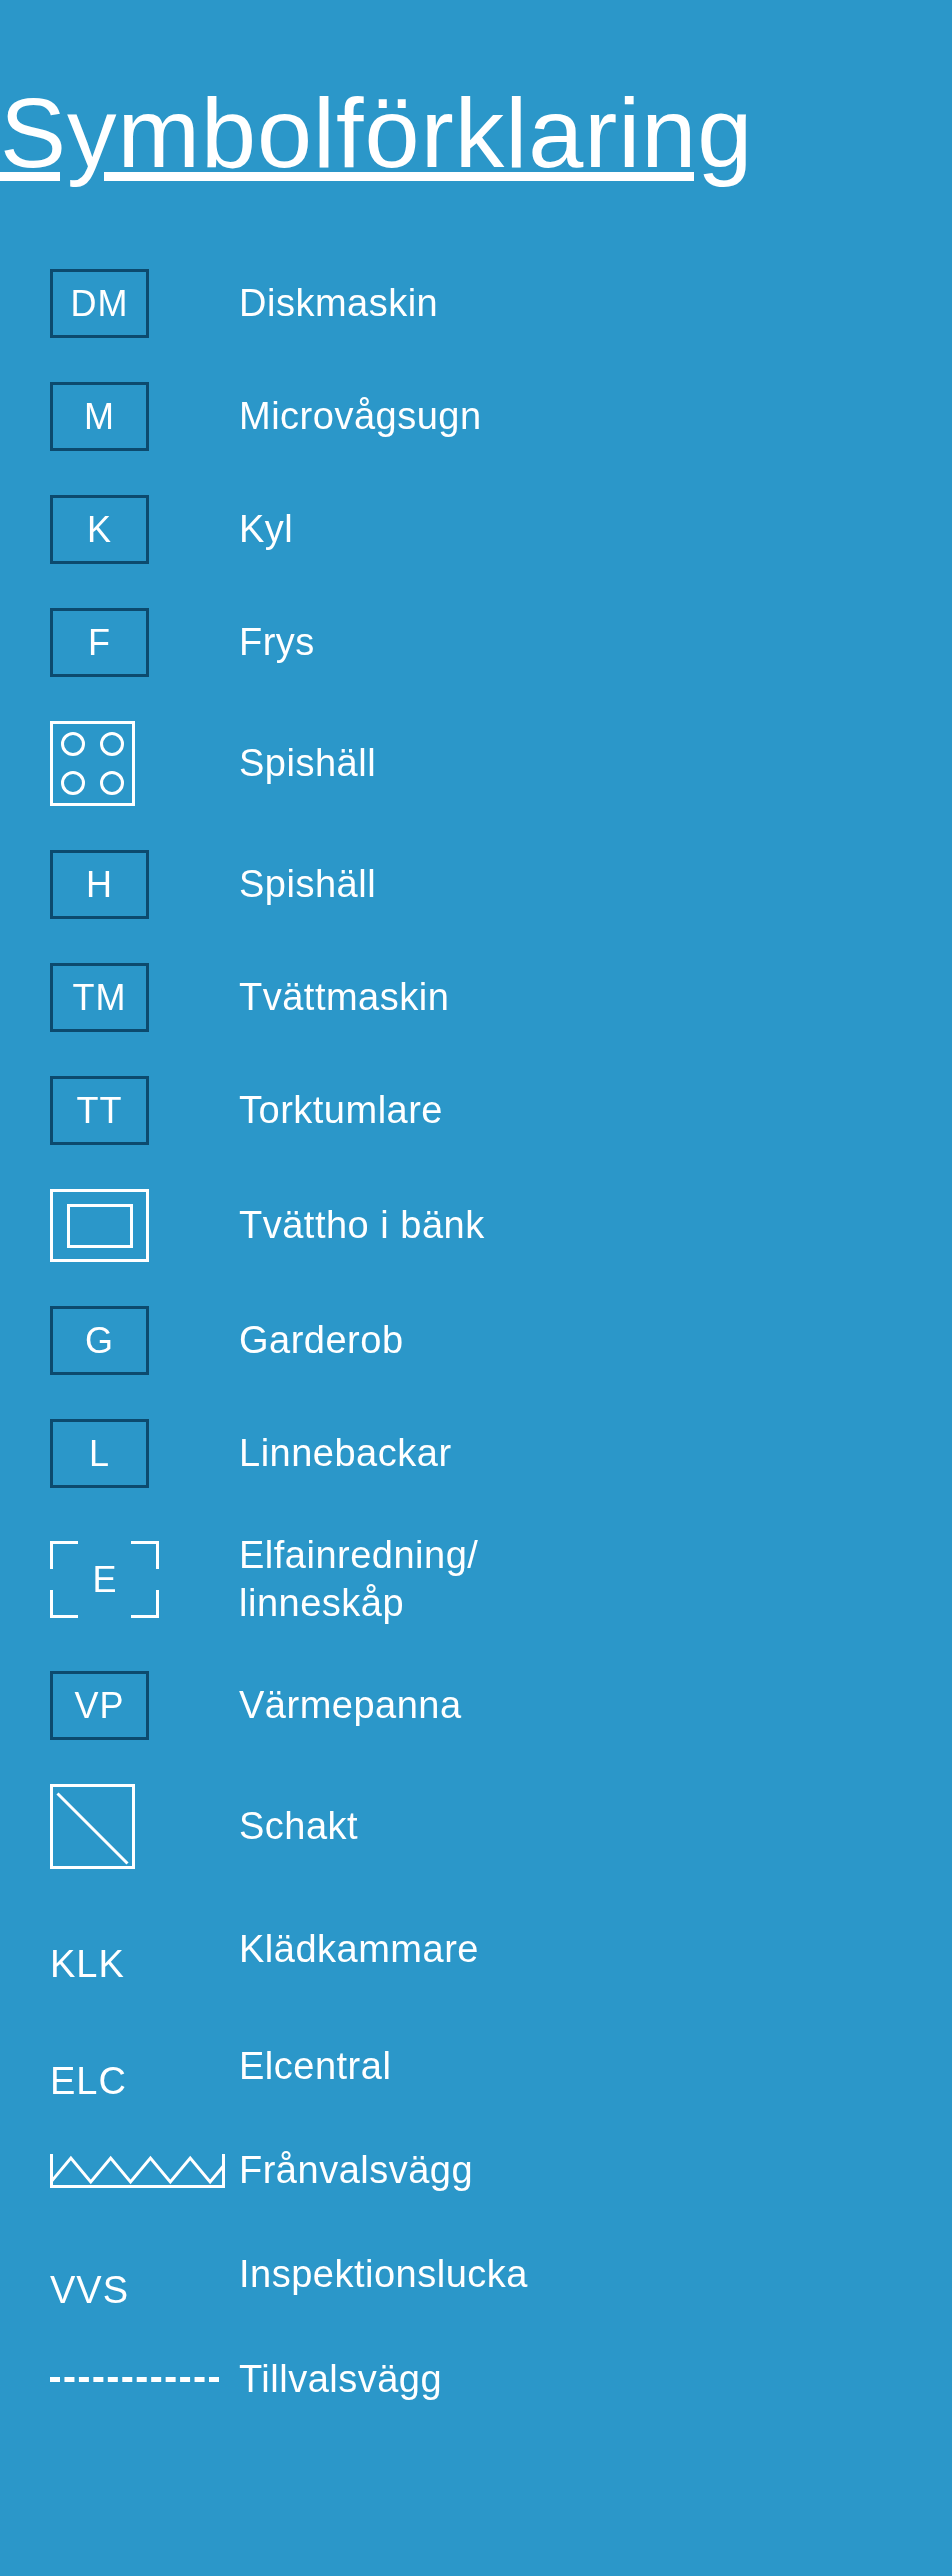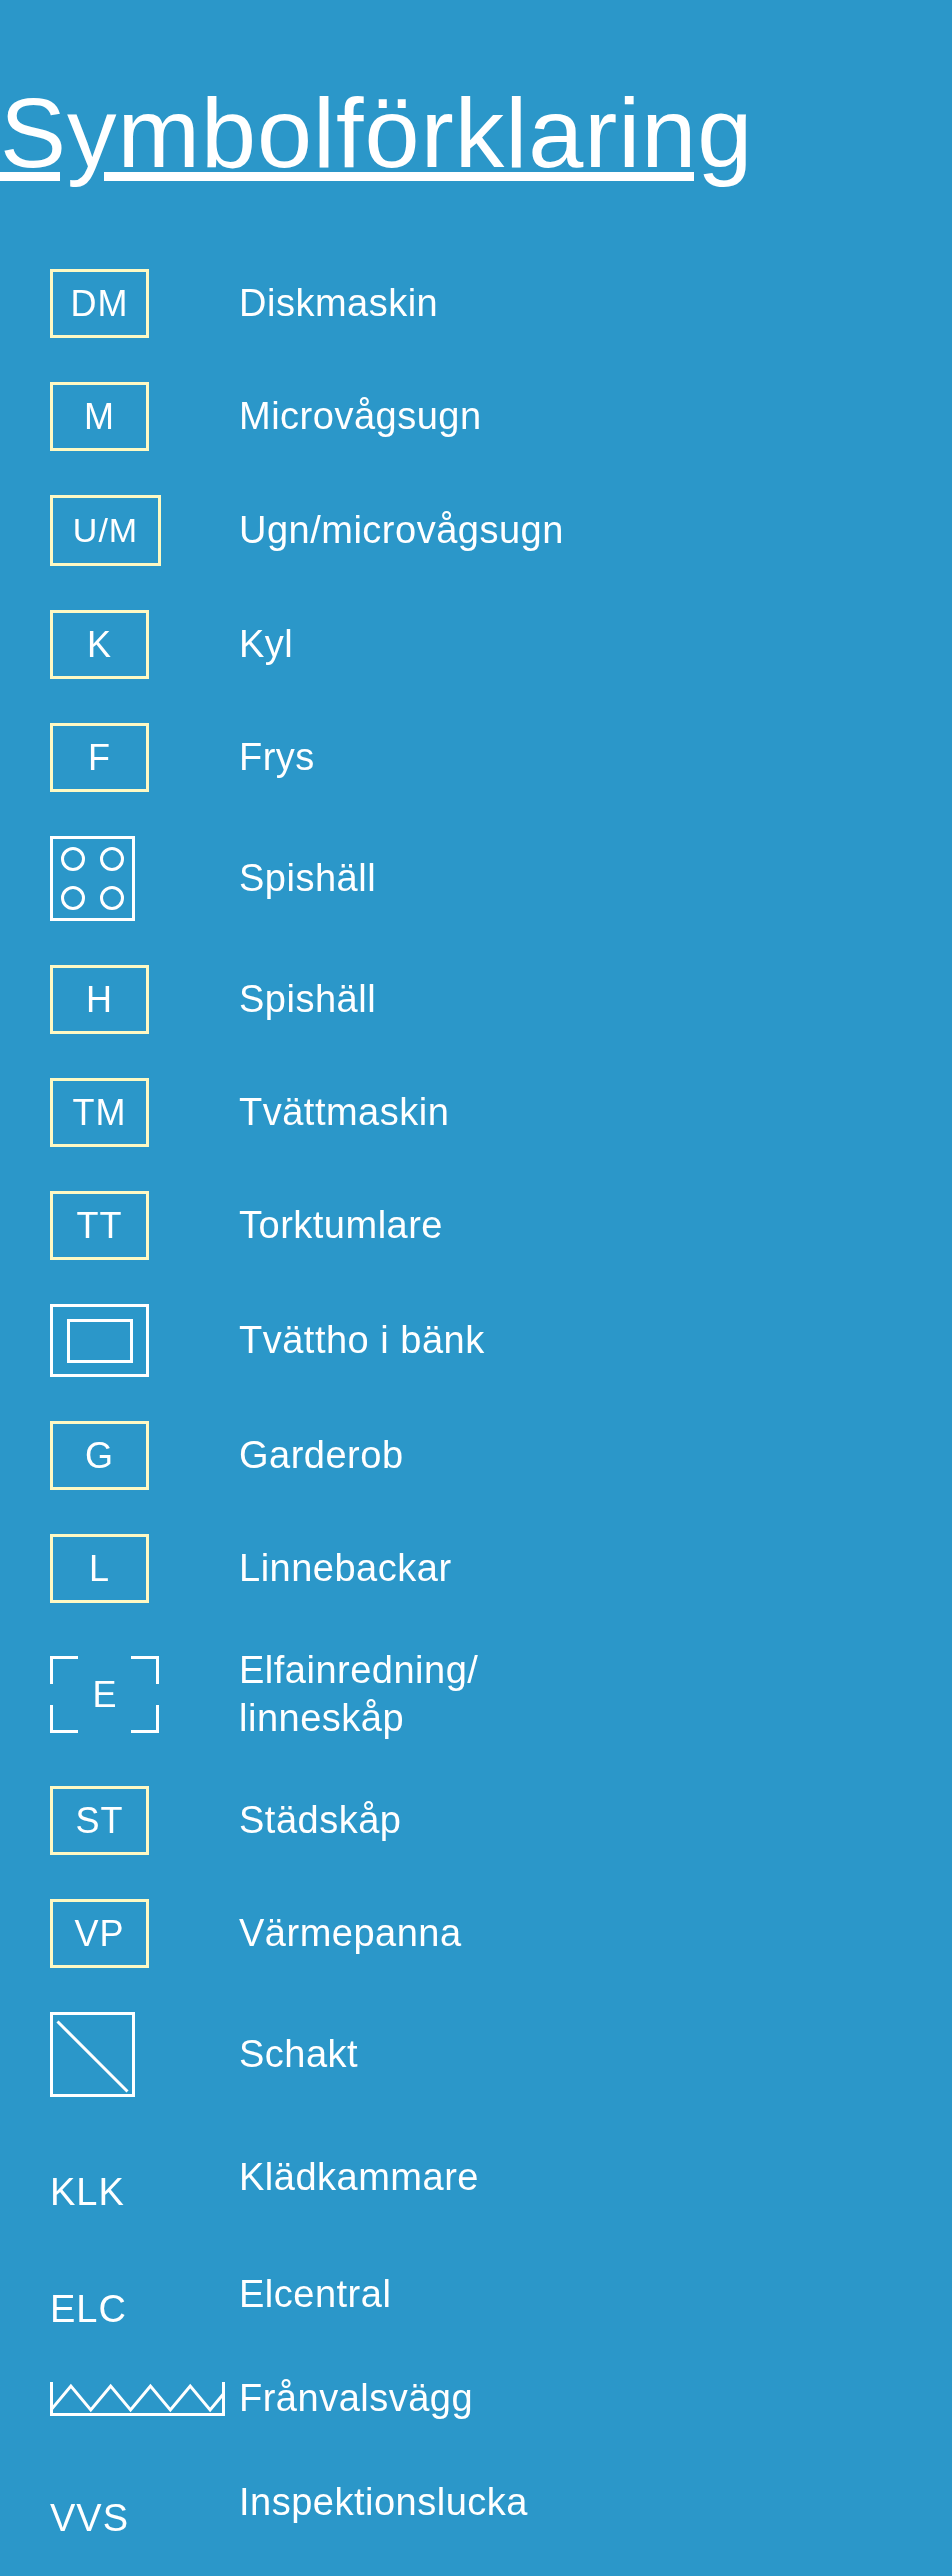--- a/index.html
+++ b/index.html
@@ -35,21 +35,21 @@
     display: flex;
     justify-content: flex-start;
     align-items: center;
   }
   .lbl {
     font-size: 38px;
     line-height: 1.25;
     letter-spacing: 0.5px;
   }
   .box {
-    border: 3px solid #fef9c3;
+    border: 3px solid #0c4a6e;
     min-width: 99px;
     height: 69px;
     display: inline-flex;
     align-items: center;
     justify-content: center;
     font-size: 36px;
     letter-spacing: 1px;
     padding: 12px 8px;
   }
   .box.bigger { width: 111px; height: 71px; font-size: 34px; }
@@ -125,26 +125,20 @@
     <div class="lbl">Diskmaskin</div>
   </div>
 
   <div class="row">
     <div class="sym">
         <span class="box">M</span>
       </div>
     <div class="lbl">Microvågsugn</div>
   </div>
 
-  <div class="row">
-    <div class="sym">
-        <span class="box bigger">U/M</span>
-      </div>
-    <div class="lbl">Ugn/microvågsugn</div>
-  </div>
 
   <div class="row">
     <div class="sym">
         <span class="box">K</span>
       </div>
     <div class="lbl">Kyl</div>
   </div>
 
   <div class="row">
     <div class="sym">
@@ -216,26 +210,20 @@
           <i class="tr"></i>
           <i class="bl"></i>
           <i class="br"></i>
         <span>E</span>
       </span>
     </div>
     <div class="lbl" style="white-space:pre-line">Elfainredning/
 linneskåp</div>
   </div>
 
-  <div class="row">
-    <div class="sym">
-        <span class="box">ST</span>
-      </div>
-    <div class="lbl">Städskåp</div>
-  </div>
 
   <div class="row">
     <div class="sym">
         <span class="box">VP</span>
       </div>
     <div class="lbl">Värmepanna</div>
   </div>
 
   <div class="row">
     <div class="sym">

